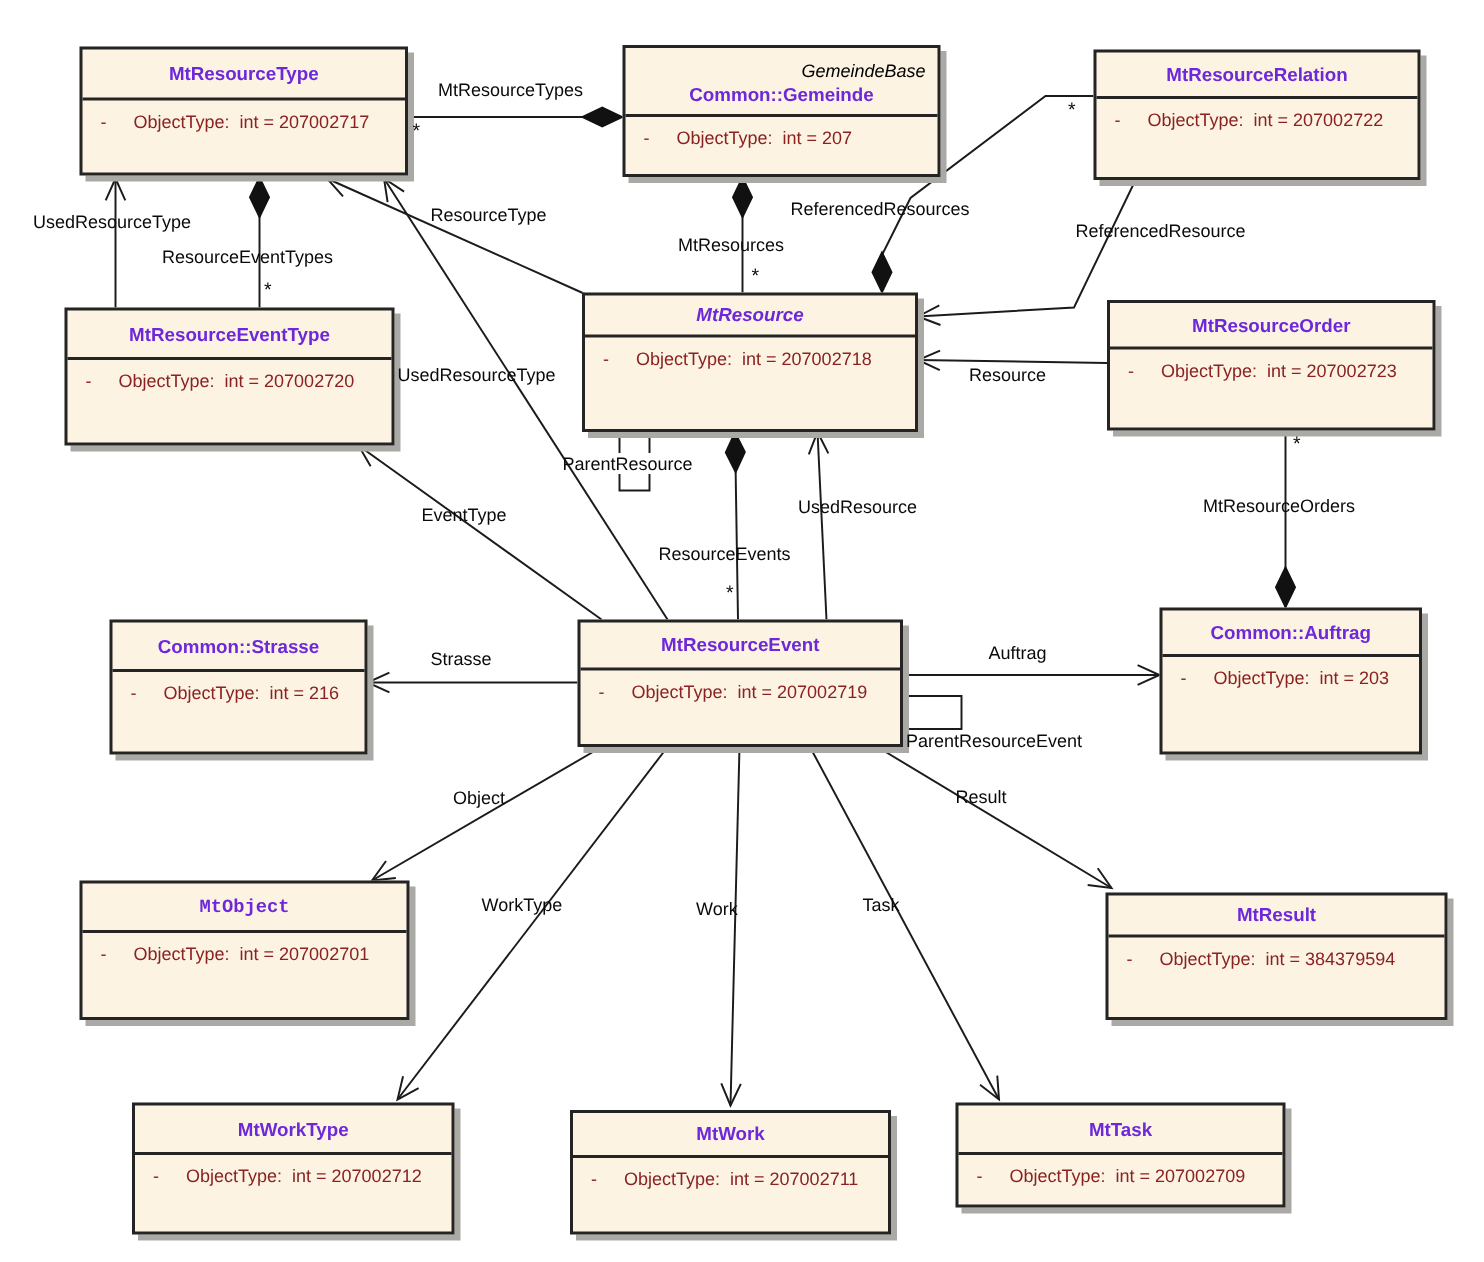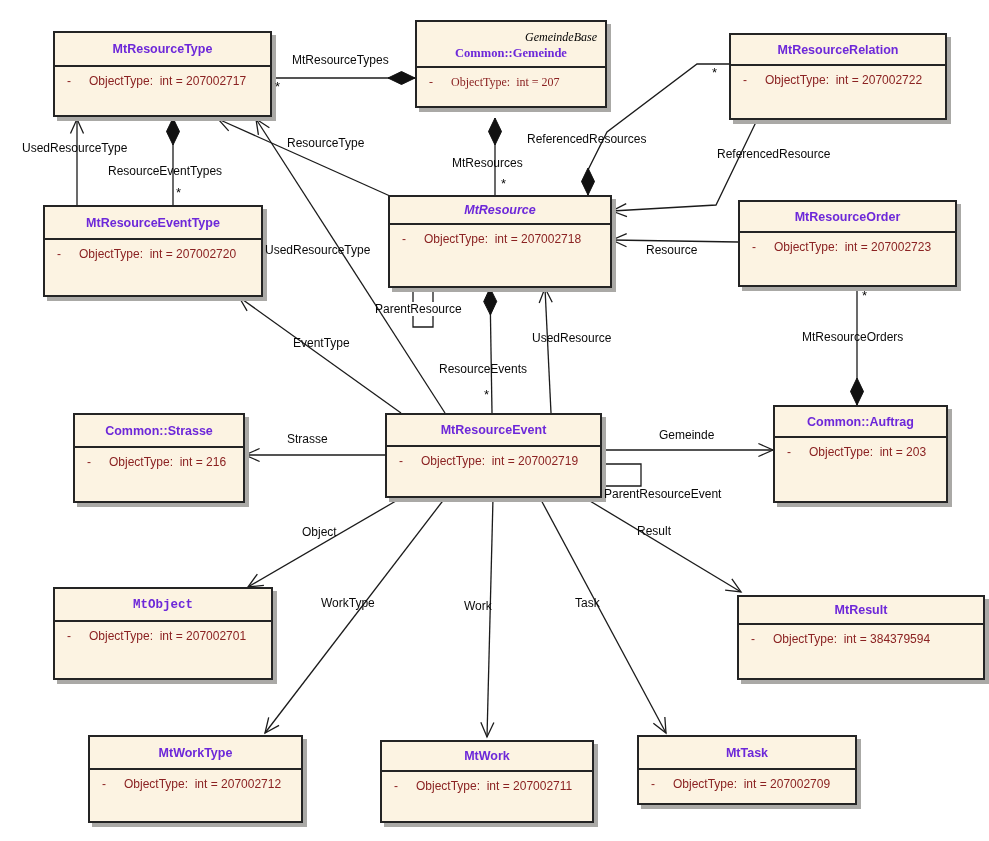--- a/index.html
+++ b/index.html
@@ -128,21 +128,21 @@
     </svg>
   <div id="classes-layer">
       <div class="uml-class" style="left: 53px; top: 31px; width: 219px; height: 86px;">
         <div class="header" style="height: 34px;">
           <div class="class-name">MtResourceType</div>
         </div>
         <div class="attrs">
           <div class="attr-row"><span class="attr-vis">-</span><span>ObjectType:  int = 207002717</span></div>
         </div>
       </div>
-      <div class="uml-class" style="left: 415px; top: 20px; width: 192px; height: 88px; font-family: Liberation Serif, serif;">
+      <div class="uml-class" style="left: 415px; top: 30px; width: 212px; height: 88px;">
         <div class="header" style="height: 46px;">
           <div class="stereotype">GemeindeBase</div>
           <div class="class-name">Common::Gemeinde</div>
         </div>
         <div class="attrs">
           <div class="attr-row"><span class="attr-vis">-</span><span>ObjectType:  int = 207</span></div>
         </div>
       </div>
       <div class="uml-class" style="left: 729px; top: 33px; width: 218px; height: 87px;">
         <div class="header" style="height: 31px;">
@@ -201,21 +201,21 @@
         </div>
       </div>
       <div class="uml-class" style="left: 53px; top: 587px; width: 220px; height: 93px;">
         <div class="header" style="height: 33px; font-family: Liberation Mono, monospace;">
           <div class="class-name">MtObject</div>
         </div>
         <div class="attrs">
           <div class="attr-row"><span class="attr-vis">-</span><span>ObjectType:  int = 207002701</span></div>
         </div>
       </div>
-      <div class="uml-class" style="left: 737px; top: 595px; width: 248px; height: 85px;">
+      <div class="uml-class" style="left: 737px; top: 595px; width: 228px; height: 85px;">
         <div class="header" style="height: 28px;">
           <div class="class-name">MtResult</div>
         </div>
         <div class="attrs">
           <div class="attr-row"><span class="attr-vis">-</span><span>ObjectType:  int = 384379594</span></div>
         </div>
       </div>
       <div class="uml-class" style="left: 88px; top: 735px; width: 215px; height: 88px;">
         <div class="header" style="height: 33px;">
           <div class="class-name">MtWorkType</div>
@@ -249,28 +249,28 @@
       <span class="edge-label mult" style="left: 176px; top: 186px;">*</span>
       <span class="edge-label" style="left: 287px; top: 137px;">ResourceType</span>
       <span class="edge-label" style="left: 452px; top: 157px;">MtResources</span>
       <span class="edge-label mult" style="left: 501px; top: 177px;">*</span>
       <span class="edge-label" style="left: 527px; top: 133px;">ReferencedResources</span>
       <span class="edge-label mult" style="left: 712px; top: 66px;">*</span>
       <span class="edge-label" style="left: 717px; top: 148px;">ReferencedResource</span>
       <span class="edge-label" style="left: 646px; top: 244px;">Resource</span>
       <span class="edge-label mult" style="left: 862px; top: 289px;">*</span>
       <span class="edge-label" style="left: 802px; top: 331px;">MtResourceOrders</span>
-      <span class="edge-label" style="left: 659px; top: 429px;">Gemeinde</span>
+      <span class="edge-label" style="left: 659px; top: 429px;">Auftrag</span>
       <span class="edge-label" style="left: 604px; top: 488px;">ParentResourceEvent</span>
       <span class="edge-label" style="left: 287px; top: 433px;">Strasse</span>
       <span class="edge-label" style="left: 532px; top: 332px;">UsedResource</span>
       <span class="edge-label" style="left: 439px; top: 363px;">ResourceEvents</span>
       <span class="edge-label mult" style="left: 484px; top: 388px;">*</span>
       <span class="edge-label" style="left: 375px; top: 303px;">ParentResource</span>
       <span class="edge-label" style="left: 265px; top: 244px;">UsedResourceType</span>
-      <span class="edge-label" style="left: 293px; top: 337px;">EventType</span>
+      <span class="edge-label" style="left: 281px; top: 337px;">EventType</span>
       <span class="edge-label" style="left: 302px; top: 526px;">Object</span>
       <span class="edge-label" style="left: 321px; top: 597px;">WorkType</span>
       <span class="edge-label" style="left: 464px; top: 600px;">Work</span>
       <span class="edge-label" style="left: 575px; top: 597px;">Task</span>
       <span class="edge-label" style="left: 637px; top: 525px;">Result</span>
     </div>
 </div>
 
 </body></html>

